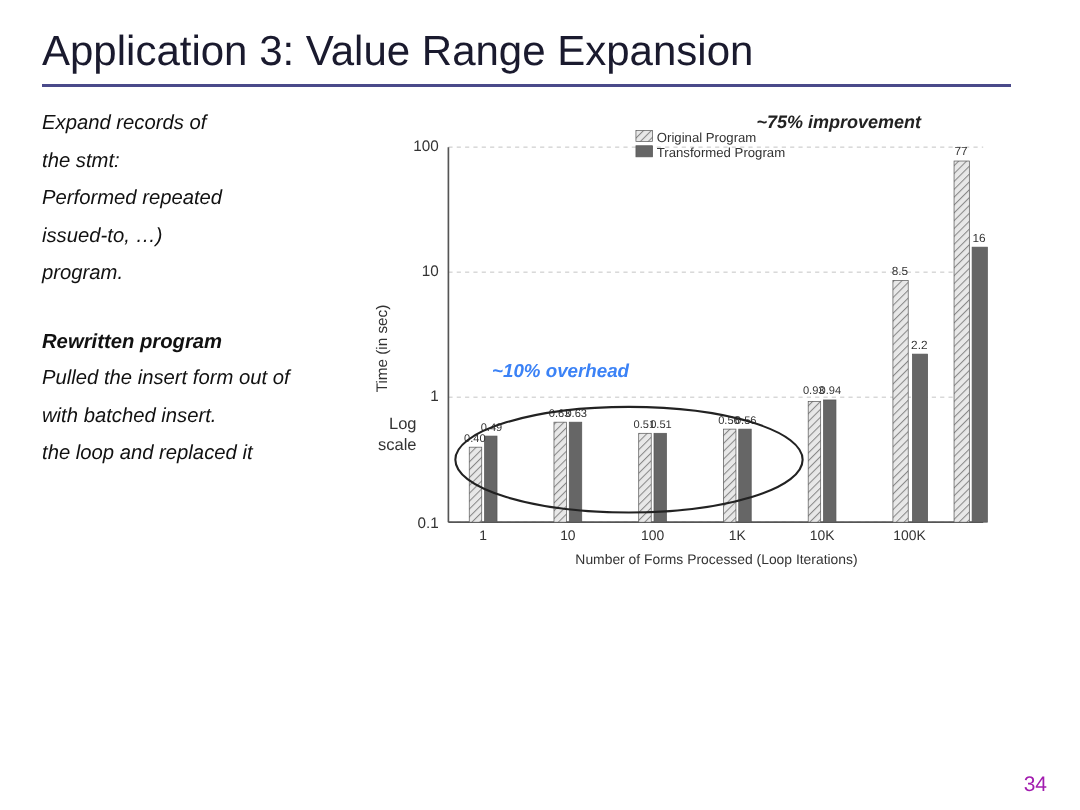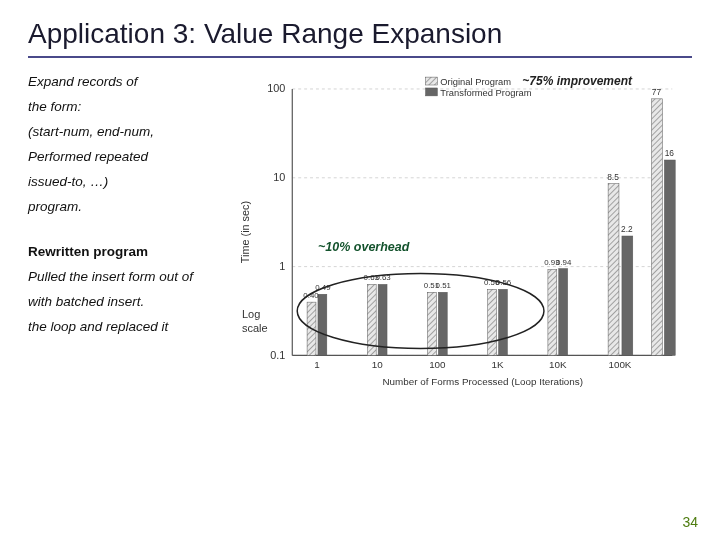--- a/index.html
+++ b/index.html
@@ -8,101 +8,100 @@
       font-family: Arial, sans-serif;
       width: 720px;
       height: 540px;
       overflow: hidden;
       position: relative;
     }
     .slide {
       width: 720px;
       height: 540px;
       background: #fff;
-      padding: 18px 28px 18px 28px;
+      padding: 18px 46px 18px 28px;
       position: relative;
     }
     .title {
       font-size: 28px;
       font-weight: normal;
       color: #1a1a2e;
       border-bottom: 2px solid #4a4a8a;
       padding-bottom: 6px;
       margin-bottom: 14px;
     }
     .content-area {
       display: flex;
       flex-direction: row;
-      gap: 0;
+      gap: 10px;
     }
     .left-text {
       width: 210px;
       flex-shrink: 0;
       font-size: 13.5px;
       line-height: 1.55;
       color: #111;
     }
     .left-text p { margin-bottom: 4px; }
     .left-text .italic { font-style: italic; }
-    .left-text .bold-italic { font-weight: bold; }
+    .left-text .bold-italic { font-style: italic; font-weight: bold; }
     .chart-area {
       flex: 1;
       position: relative;
     }
     .improvement-label {
       position: absolute;
       top: 2px;
       right: 60px;
       font-size: 12px;
       font-style: italic;
       font-weight: bold;
       color: #222;
     }
     .overhead-label {
       position: absolute;
       top: 168px;
       left: 80px;
       font-size: 12.5px;
       font-style: italic;
       font-weight: bold;
-      color: #14532d;
+      color: #3b82f6;
     }
     .log-scale-label {
       position: absolute;
       left: 4px;
-      top: 235px;
+      top: 204px;
       font-size: 11px;
       color: #333;
-      text-align: left;
+      text-align: right;
       line-height: 1.3;
     }
     .page-number {
       position: absolute;
       bottom: 10px;
       right: 22px;
       font-size: 14px;
-      color: #4d7c0f;
+      color: #a21caf;
     }
     svg.chart {
       width: 100%;
       height: 330px;
     }
   </style>
 </head>
 <body>
 
 <div class="slide">
   <h1 class="title">Application 3: Value Range Expansion</h1>
 
   <div class="content-area">
 
     <div class="left-text">
       <p class="italic">Expand records of</p>
-      <p class="italic">the form:</p>
-      <p class="italic">(start-num, end-num,</p>
+      <p class="italic">the stmt:</p>
       <p class="italic">Performed repeated</p>
       <p class="italic">issued-to, …)</p>
       <p class="italic">program.</p>
       <br>
       <p class="bold-italic">Rewritten program</p>
       <p class="italic">Pulled the insert form out of</p>
       <p class="italic">with batched insert.</p>
       <p class="italic">the loop and replaced it</p>
     </div>
 

